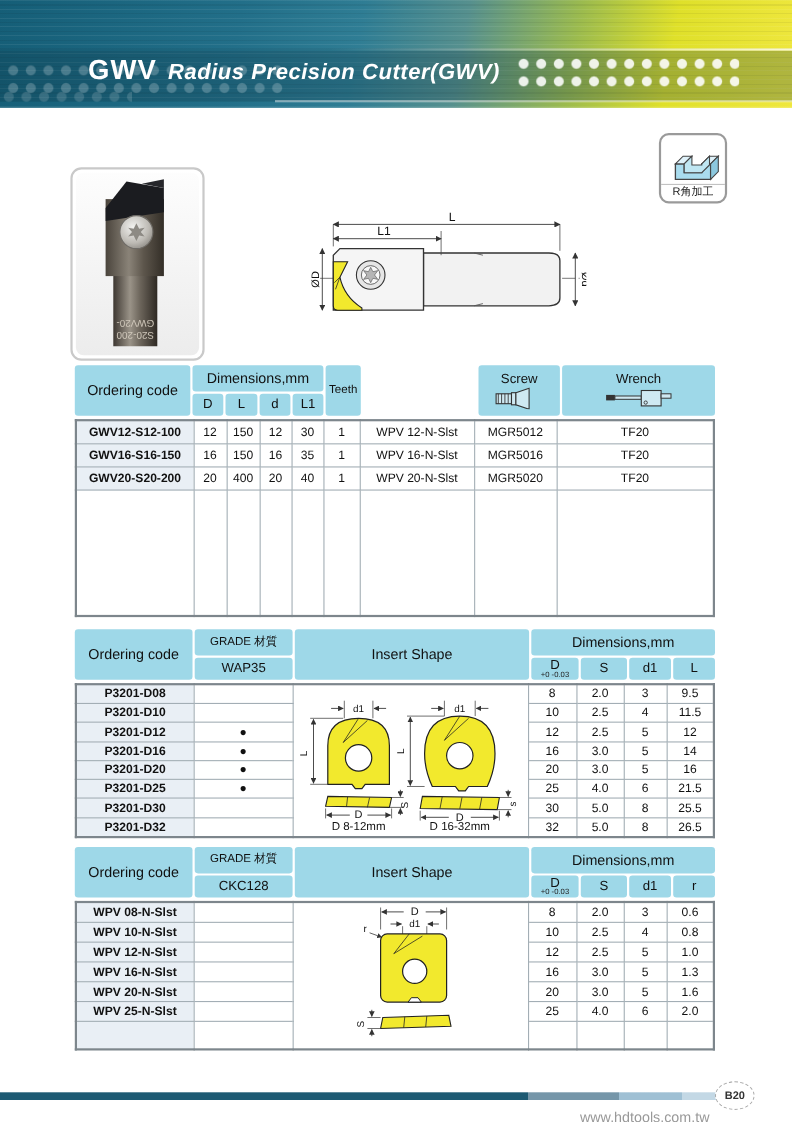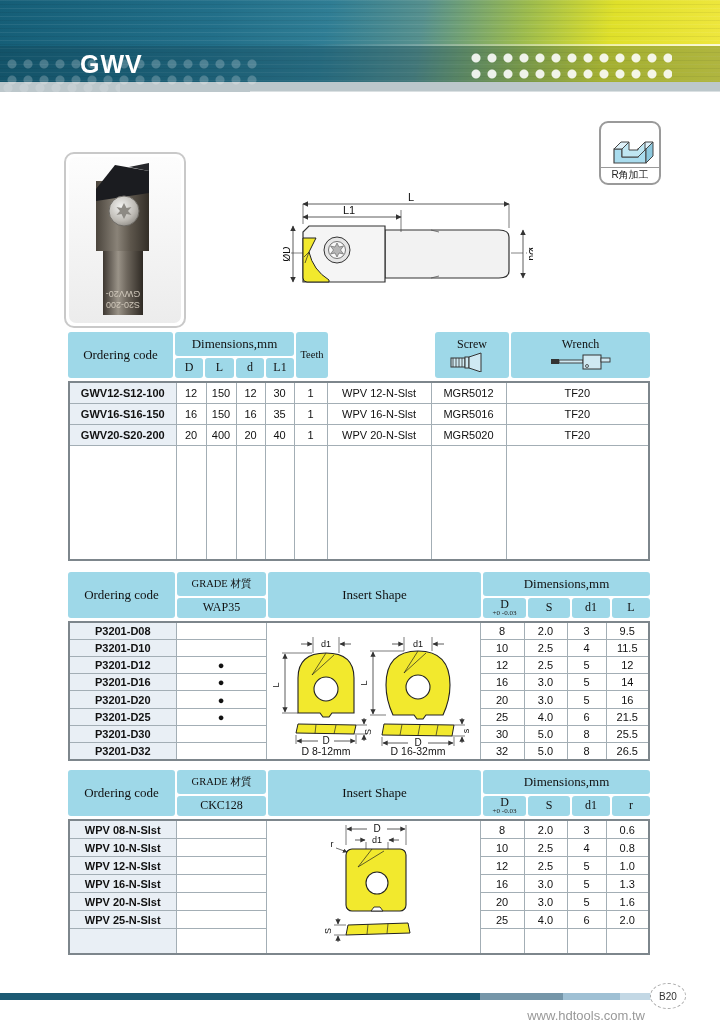--- a/index.html
+++ b/index.html
@@ -1,19 +1,19 @@
 <!DOCTYPE html>
 <html><head>
 <meta charset="utf-8">
 <style>
   html,body{margin:0;padding:0;background:#fff;}
   .page{position:relative;width:720px;height:1020px;background:#fff;overflow:hidden;
         font-family:"Liberation Sans",sans-serif;color:#222;}
   
-  .banner{position:absolute;left:0;top:0;width:720px;height:82px;
+  .banner{position:absolute;left:0;top:0;width:720px;height:98px;
     background:linear-gradient(100deg,#155e77 0%,#226f89 30%,#2f7d94 45%,#56908e 58%,#9cbb4e 72%,#dfe02a 84%,#efe73e 100%);}
   .banner::before{content:"";position:absolute;inset:0;
     background:repeating-linear-gradient(180deg,rgba(255,255,255,.07) 0 1px,transparent 1px 4px,rgba(0,0,0,.06) 4px 5px,transparent 5px 8px);}
   .band{position:absolute;left:0;top:46px;width:720px;height:46px;background:rgba(15,55,70,.28);}
   .hl1{position:absolute;left:300px;top:44px;width:420px;height:2px;background:linear-gradient(90deg,transparent,rgba(255,255,255,.8));}
   .hl2{position:absolute;left:250px;top:91px;width:470px;height:2px;background:rgba(255,255,255,.45);}
   .dots{position:absolute;background-image:radial-gradient(circle 4px at 8px 8px,var(--dc) 0 4px,transparent 5px);background-size:16px 16px;}
   .dots-r{left:468px;top:50px;width:204px;height:34px;--dc:rgba(255,255,255,.88);}
   .dots-l{left:4px;top:56px;width:256px;height:32px;--dc:rgba(255,255,255,.22);}
   .dots-bl{left:0px;top:80px;width:120px;height:18px;--dc:rgba(255,255,255,.15);}
@@ -26,21 +26,21 @@
          border-radius:10px;padding:3px;background:#fff;}
   .photo-inner{width:100%;height:100%;border-radius:7px;overflow:hidden;background:linear-gradient(180deg,#fdfdfd,#ececec);}
   .badge{position:absolute;left:599px;top:121px;width:62px;height:64px;border:2px solid #9a9a9a;
          border-radius:9px;background:#fff;box-sizing:border-box;}
   .badge-icon{display:block;margin:2px auto 0;}
   .badge-label{border-top:1.5px solid #9a9a9a;margin-top:0px;font-size:10px;text-align:center;
                line-height:14px;color:#222;border-radius:0 0 7px 7px;}
   .tech{position:absolute;left:283px;top:192px;width:250px;height:114px;}
   
   .ctable{position:absolute;left:68px;width:582px;}
-  .thead{display:grid;gap:2px;font-family:Liberation Serif, serif;}
+  .thead{display:grid;gap:2px;}
   .hc{background:#9ed8e8;border-radius:3px;display:flex;flex-direction:column;align-items:center;justify-content:center;
       font-size:12px;color:#111;text-align:center;line-height:1.1;}
   .hc.big{font-size:13px;}
   .hc.small{font-size:10.5px;}
   .tol{font-size:7px;color:#222;margin-top:-1px;}
   table.bt{border-collapse:collapse;table-layout:fixed;width:582px;margin-top:3px;
            border:2px solid #7d868c;background:#fff;}
   table.bt td{border:1px solid #a3aeb5;font-size:11px;text-align:center;padding:0;color:#111;}
   td.code{background:#e9eff5;font-weight:bold;}
   td.dot{font-size:13px;color:#2a2a2a;}
@@ -48,37 +48,38 @@
   tr.filler td.code{background:#e9eff5;}
   .t1 td{height:20px;} .t1 tr.filler td{height:113px;}
   .t2 td{height:16px;}
   .t3 td{height:17px;} .t3 tr.filler td{height:24px;}
   td.shape-cell{background:#fff;vertical-align:top;padding-top:2px;}
   
   .f-url{position:absolute;right:75px;top:969px;font-size:13px;color:#999;margin-top:39px;}
   .f-bar{position:absolute;left:0;top:993px;width:683px;height:7px;
     background:linear-gradient(90deg,#1d5a73 0,#1d5a73 480px,#7596a9 480px,#7596a9 563px,#9fc0d4 563px,#9fc0d4 620px,#c3d8e5 620px,#c3d8e5 683px);}
   .f-page{position:absolute;left:650px;top:983px;width:34px;height:24px;border:1px dashed #aaa;border-radius:50%;
-    background:#fff;font-size:10px;font-weight:normal;color:#333;display:flex;align-items:center;justify-content:center;}
+    background:#fff;font-size:10px;font-weight:bold;color:#333;display:flex;align-items:center;justify-content:center;}
   svg text{font-family:"Liberation Sans",sans-serif;}
 </style>
 </head>
 <body>
 
 <div class="page">
 
   <div class="banner">
     <div class="band"></div>
     <div class="hl1"></div>
     <div class="hl2"></div>
     <div class="dots dots-r"></div>
     <div class="dots dots-l"></div>
     <div class="dots dots-bl"></div>
     <div class="title-wrap">
       <span class="t-code">GWV</span>
+      <span class="t-en">Radius Precision Cutter(GWV)</span>
     </div>
   </div>
 
   <div class="photo">
     <div class="photo-inner">
       <svg width="106" height="158" viewBox="0 0 106 158">
         <defs>
           <linearGradient id="mt1" x1="0" x2="1" y1="0" y2="0">
             <stop offset="0" stop-color="#3d3731"></stop>
               <stop offset=".38" stop-color="#9a9388"></stop>

